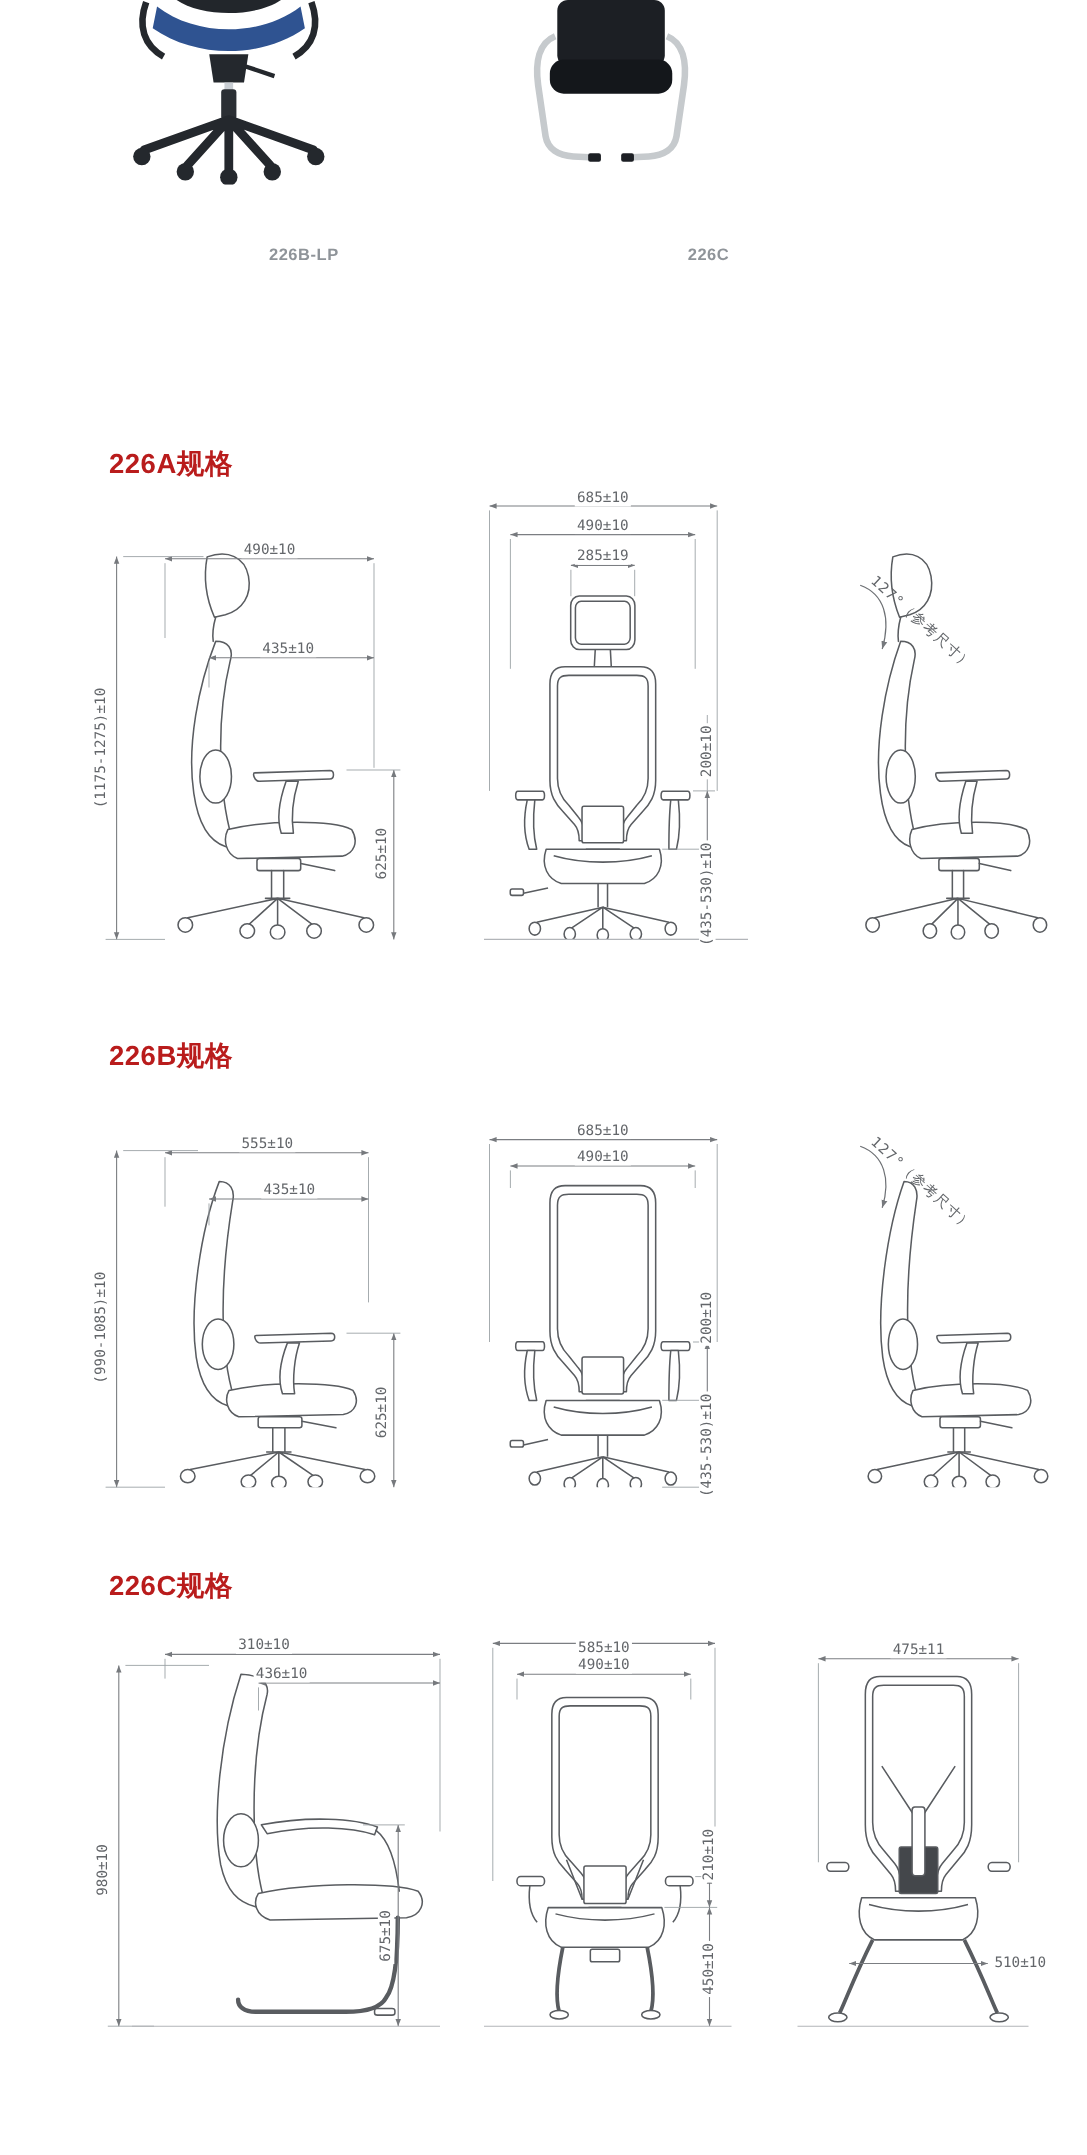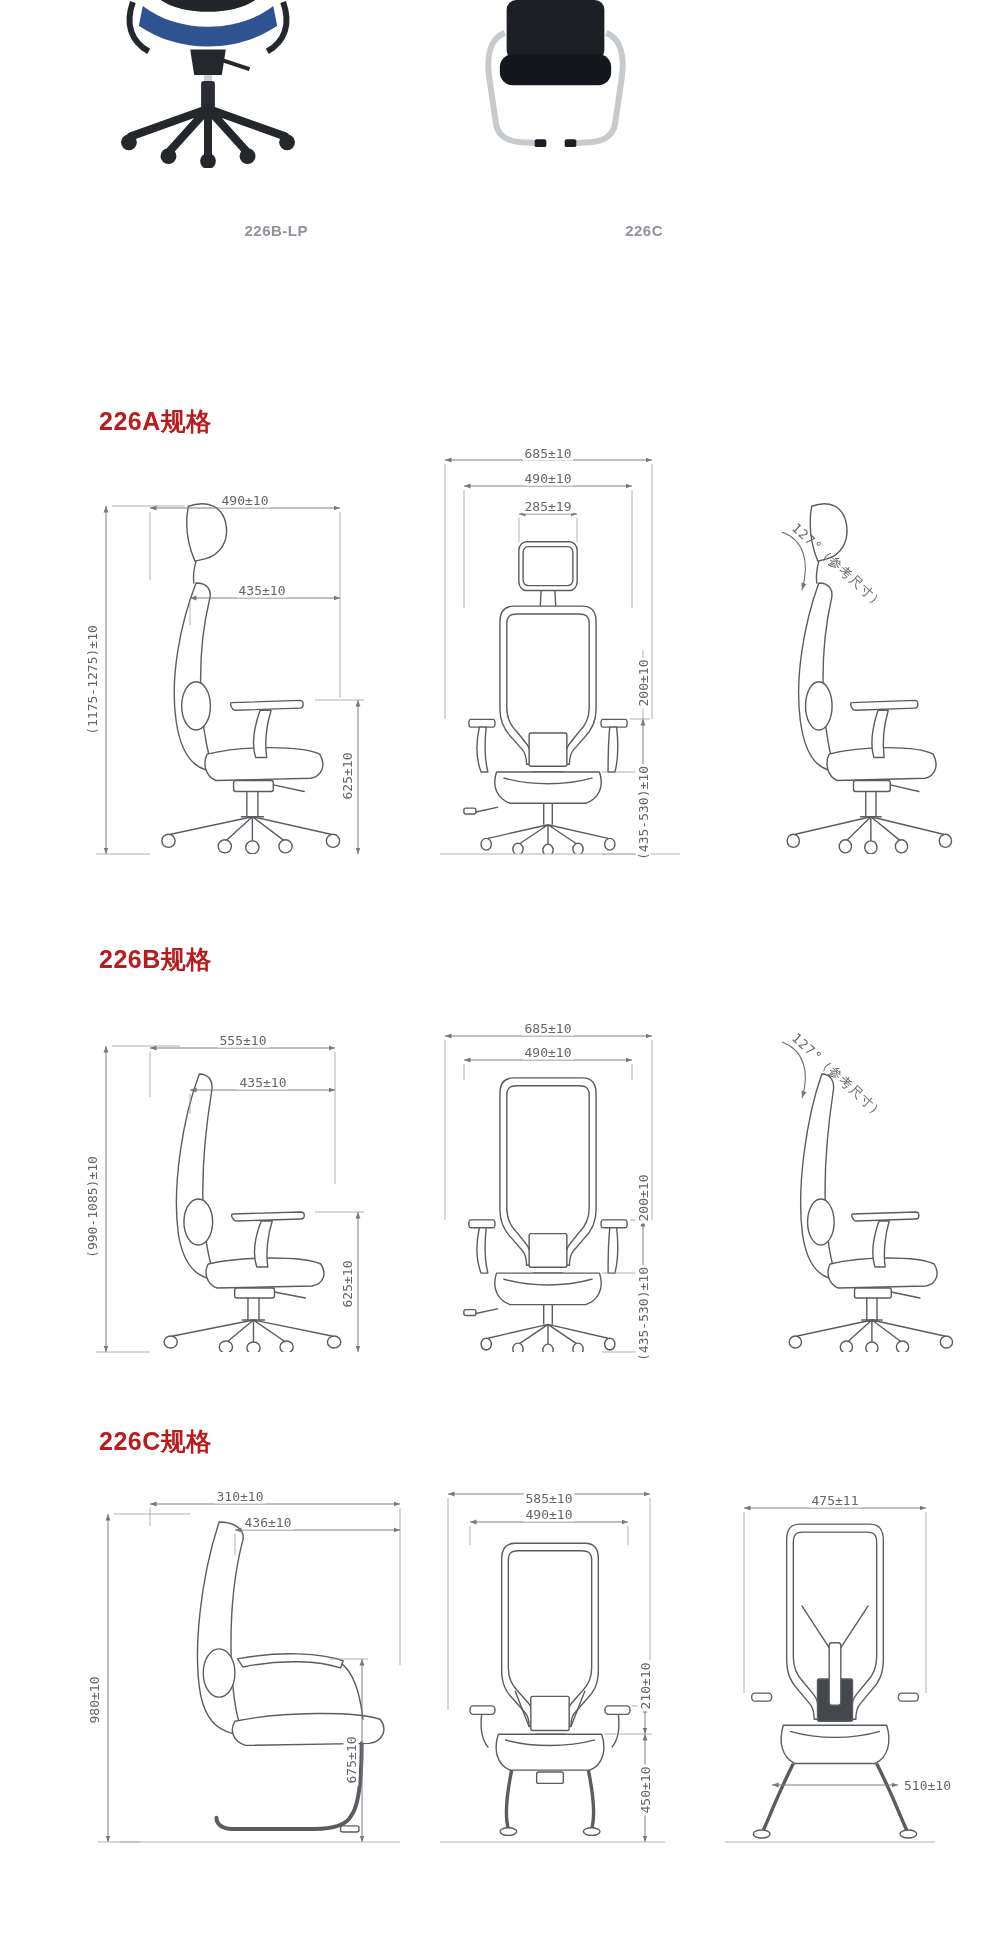--- a/index.html
+++ b/index.html
@@ -376,21 +376,21 @@
         <line class="dl" x1="744" y1="48" x2="926" y2="48" marker-start="url(#arr)" marker-end="url(#arr)"></line>
         <line class="xl" x1="744" y1="52" x2="744" y2="233"></line>
           <line class="xl" x1="926" y1="52" x2="926" y2="233"></line>
         <line class="dl" x1="772" y1="325" x2="898" y2="325" marker-start="url(#arr)" marker-end="url(#arr)"></line>
         <line class="fl" x1="120" y1="382" x2="400" y2="382"></line>
         <line class="fl" x1="440" y1="382" x2="665" y2="382"></line>
         <line class="fl" x1="725" y1="382" x2="935" y2="382"></line>
       </svg>
 
       <span class="dim h" style="left:240px;top:36px">310±10</span>
-      <span class="dim h" style="left:268px;top:62px">436±10</span>
+      <span class="dim h" style="left:256px;top:62px">436±10</span>
       <span class="dim v" style="left:94px;top:240px">980±10</span>
       <span class="dim v" style="left:351px;top:300px">675±10</span>
       <span class="dim h" style="left:549px;top:38px">585±10</span>
       <span class="dim h" style="left:549px;top:54px">490±10</span>
       <span class="dim v" style="left:645px;top:226px">210±10</span>
       <span class="dim v" style="left:645px;top:330px">450±10</span>
       <span class="dim h" style="left:835px;top:40px">475±11</span>
       <span class="dim hl" style="left:902px;top:325px">510±10</span>
     </div>
   </section>

